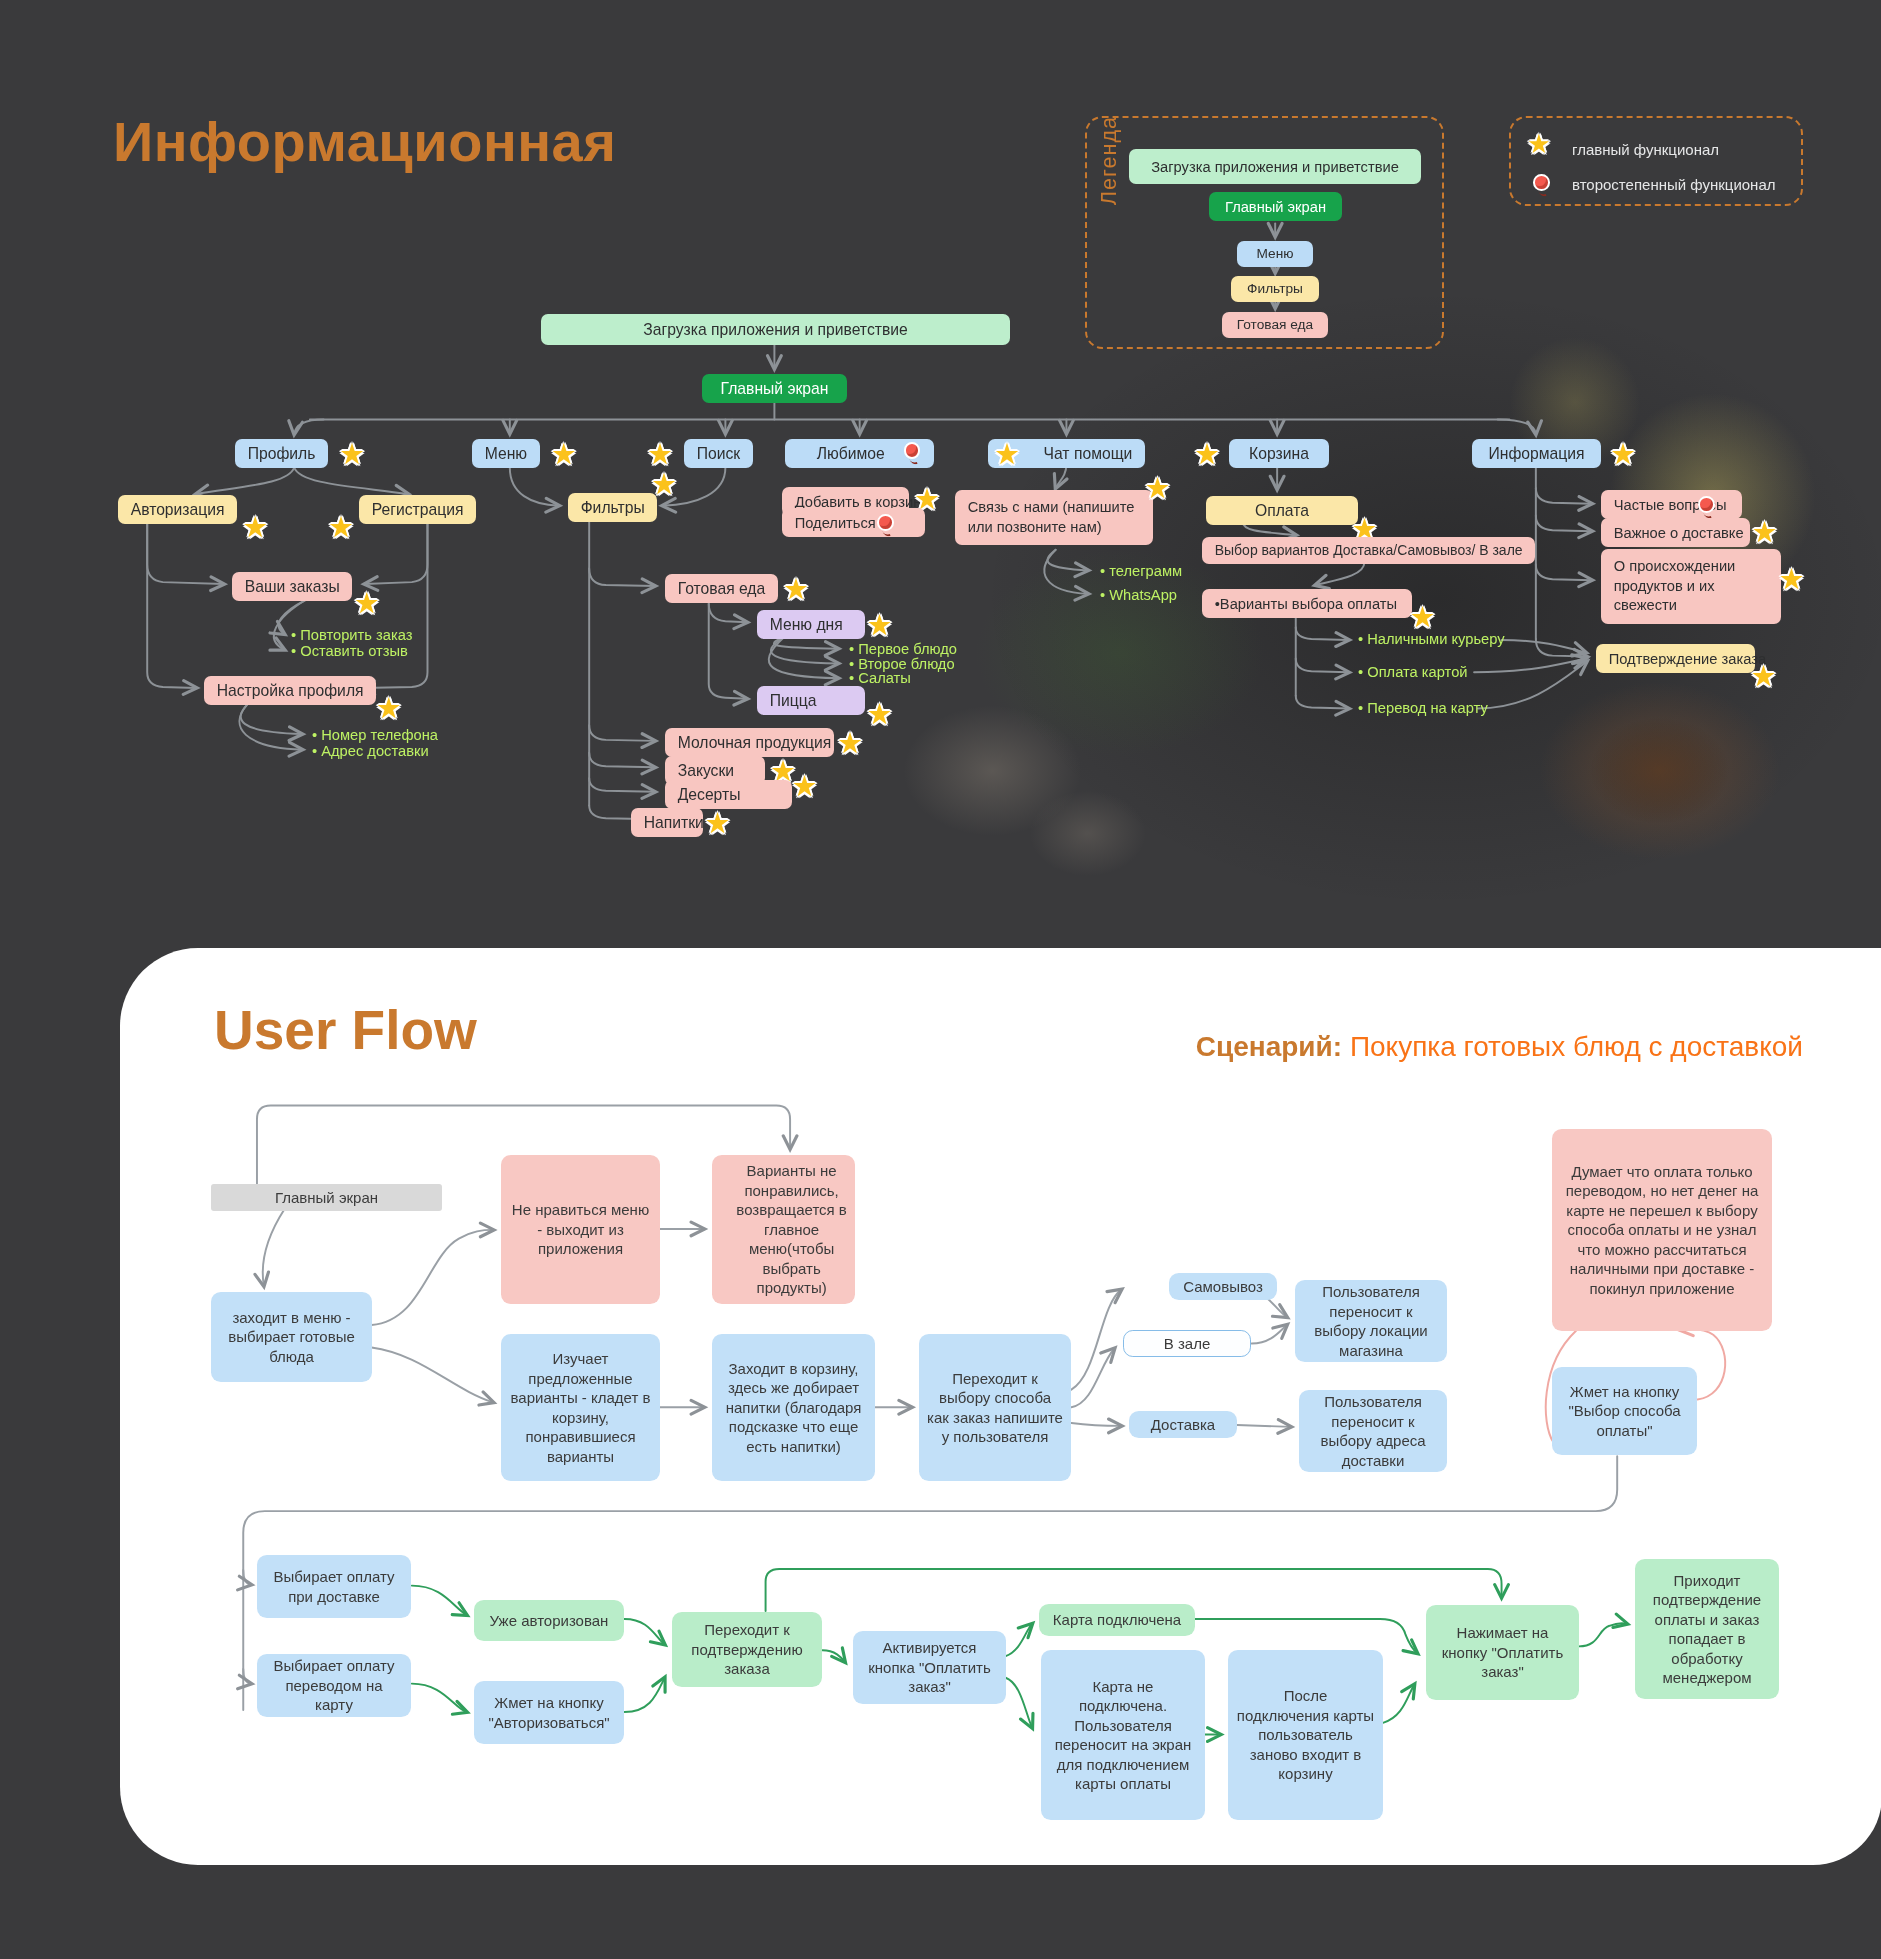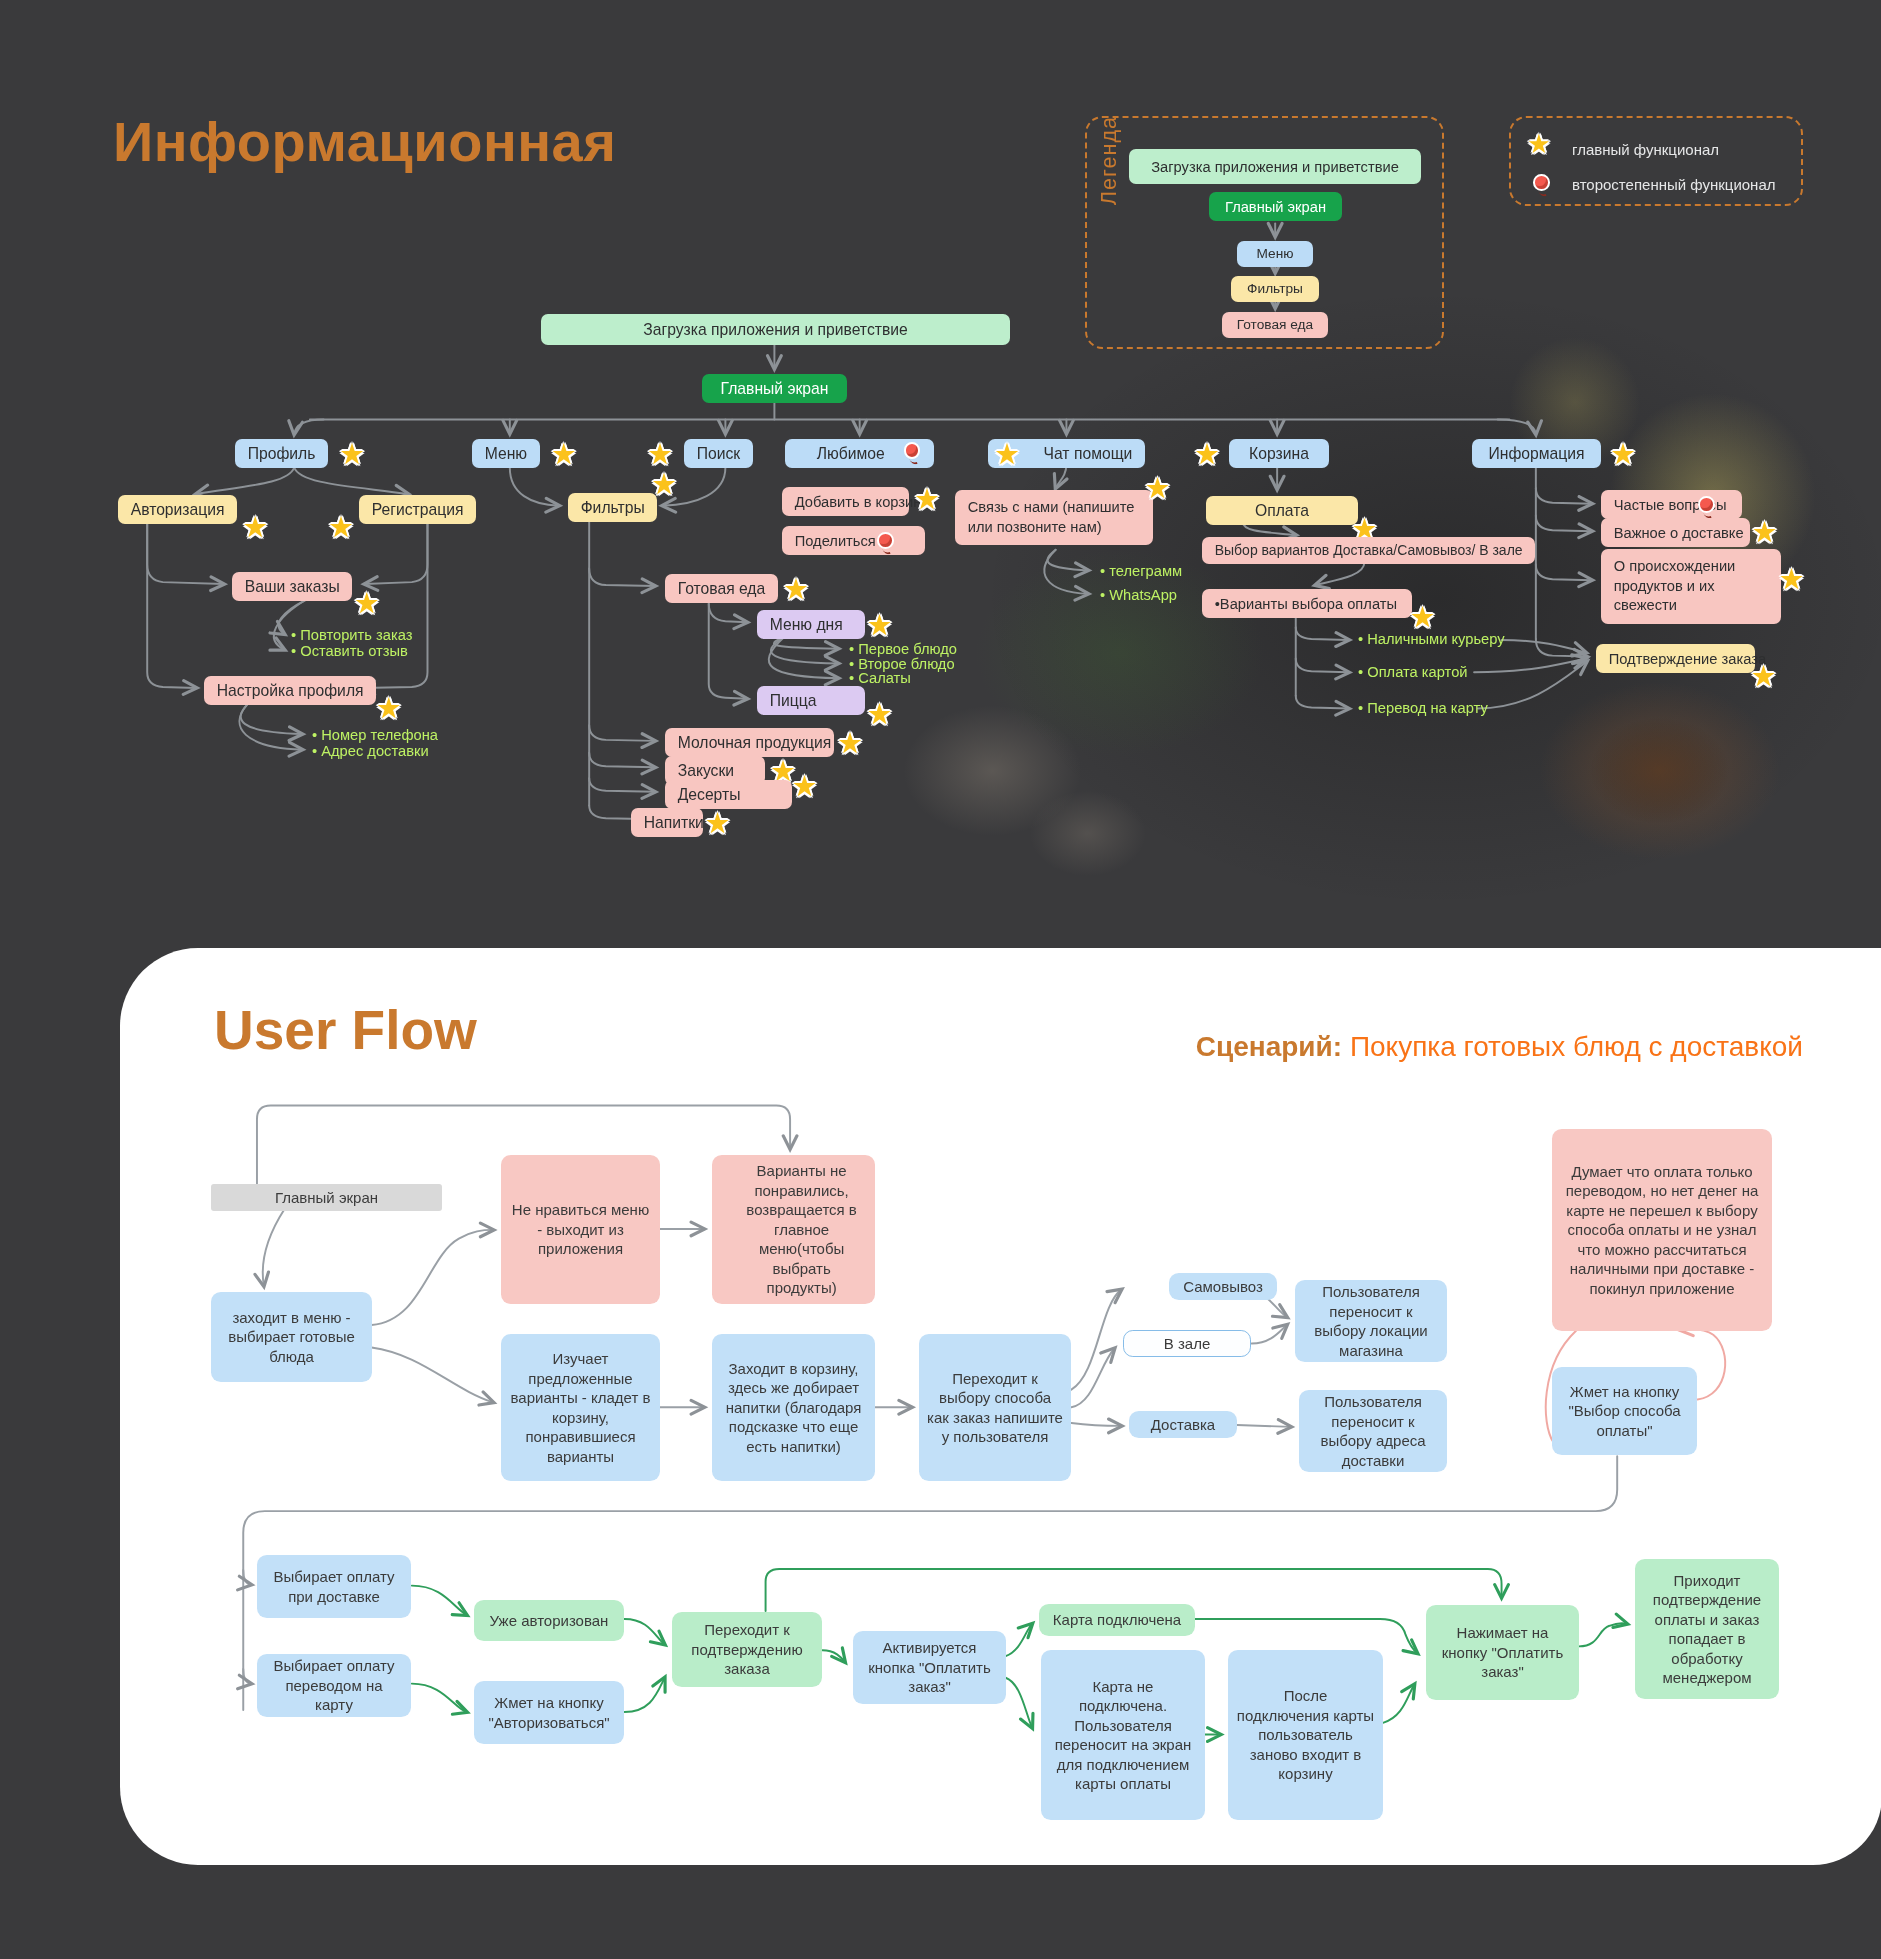--- a/index.html
+++ b/index.html
@@ -303,21 +303,21 @@
   </div>
 <div class="node pink la" style="left:631px;top:808px;width:72px;">
     <span>Напитки</span>
     <span class="star" style="right:-27.4px;top:1px;">★</span>
   </div>
 
 <div class="node pink la" style="left:782px;top:487px;width:127px;font-size:14.7px;">
     <span>Добавить в корзину</span>
     <span class="star" style="right:-31px;top:-2px;">★</span>
   </div>
-<div class="node pink la" style="left:782px;top:526px;width:143px;font-size:14.7px;">
+<div class="node pink la" style="left:782px;top:508px;width:143px;font-size:14.7px;">
     <span>Поделиться</span>
     <span class="pin" style="right:31px;top:5.9px;"></span>
   </div>
 
 <div class="node pink ml" style="left:955px;top:490px;width:198px;font-size:14.7px;">
     <span>Связь с нами (напишите или позвоните нам)</span>
     <span class="star" style="right:-17.6px;top:-15.7px;">★</span>
   </div>
 <div class="bullet-line" style="left:1100px;top:563px;">телеграмм</div>
 <div class="bullet-line" style="left:1100px;top:587px;">WhatsApp</div>
@@ -359,21 +359,21 @@
   <span class="lbl">Сценарий:</span>
   <span class="val">Покупка готовых блюд с доставкой</span>
 </div>
 
 <div class="fbox fbar" style="left:211px;top:1184px;width:231px;height:26.5px;">
     <span>Главный экран</span>
   </div>
 <div class="fbox fpink" style="left:501px;top:1155px;width:159px;height:149px;">
     <span>Не нравиться меню - выходит из приложения</span>
   </div>
-<div class="fbox fpink" style="left:712px;top:1155px;width:163px;height:149px;padding-left:24px;">
+<div class="fbox fpink" style="left:712px;top:1155px;width:143px;height:149px;padding-left:24px;">
     <span>Варианты не понравились, возвращается в главное меню(чтобы выбрать продукты)</span>
   </div>
 <div class="fbox fpink" style="left:1552px;top:1129px;width:220px;height:202px;">
     <span>Думает что оплата только переводом, но нет денег на карте не перешел к выбору способа оплаты и не узнал что можно рассчитаться наличными при доставке - покинул приложение</span>
   </div>
 
 <div class="fbox fblue" style="left:211px;top:1292px;width:161px;height:90px;">
     <span>заходит в меню - выбирает готовые блюда</span>
   </div>
 <div class="fbox fblue" style="left:501px;top:1334px;width:159px;height:147px;">

